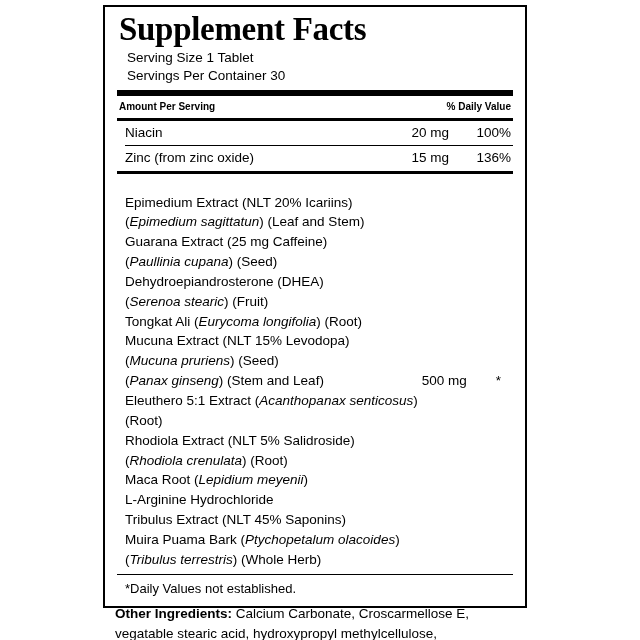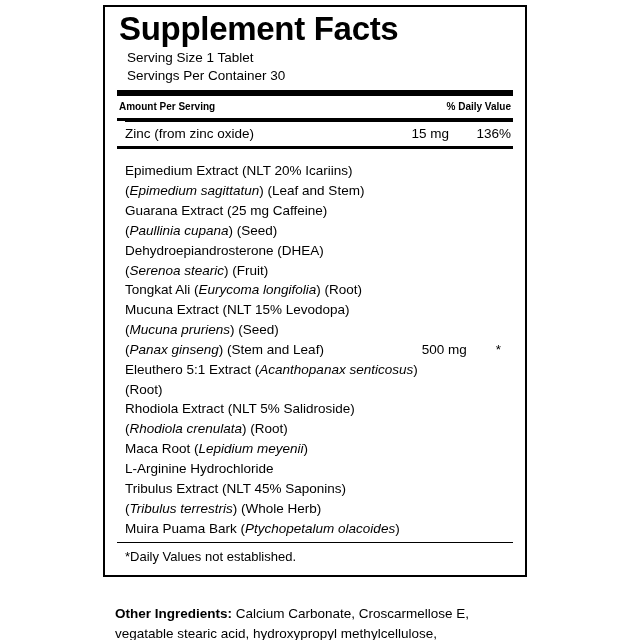--- a/index.html
+++ b/index.html
@@ -29,21 +29,21 @@
     box-sizing: border-box;
     padding: 0 12px 6px 12px;
     background: #fff;
   }
   .sf-title {
     font-size: 33px;
     font-weight: bold;
     letter-spacing: -0.3px;
     line-height: 1.05;
     margin: 5px 0 2px 2px;
-    font-family: Liberation Sans, sans-serif;
+    font-family: Liberation Serif, serif;
   }
   .serving-line {
     font-size: 13.5px;
     line-height: 1.35;
     margin-left: 10px;
   }
   .rule-thick {
     border-top: 6px solid #000;
     margin: 5px 0 0 0;
   }
@@ -90,21 +90,21 @@
   }
   .row.header .dv {
     width: 130px;
     text-align: right;
     padding-right: 2px;
   }
   .blend {
     display: flex;
     font-size: 13.5px;
     line-height: 1.47;
-    padding: 12px 0 4px 0;
+    padding: 19px 0 4px 0;
     position: relative;
   }
   .blend .ing {
     flex: 1 1 auto;
     padding-left: 8px;
   }
   .blend .ing div {
     white-space: nowrap;
   }
   .blend .b-amt {
@@ -159,20 +159,25 @@
 
     <div class="rule-thick"></div>
 
     <div class="row header">
       <div class="name">Amount Per Serving</div>
       <div class="dv">% Daily Value</div>
     </div>
 
     <div class="rule-med"></div>
 
+    <div class="row">
+      <div class="name">Niacin</div>
+      <div class="amt">20 mg</div>
+      <div class="dv">100%</div>
+    </div>
 
     <div class="rule-thin"></div>
 
     <div class="row">
       <div class="name">Zinc (from zinc oxide)</div>
       <div class="amt">15 mg</div>
       <div class="dv">136%</div>
     </div>
 
     <div class="rule-med"></div>
@@ -189,22 +194,22 @@
           <div><span>Mucuna Extract (NLT 15% Levodopa)</span></div>
           <div><span>(</span><span class="italic">Mucuna pruriens</span><span>) (Seed)</span></div>
           <div><span>(</span><span class="italic">Panax ginseng</span><span>) (Stem and Leaf)</span></div>
           <div><span>Eleuthero 5:1 Extract (</span><span class="italic">Acanthopanax senticosus</span><span>)</span></div>
           <div><span>(Root)</span></div>
           <div><span>Rhodiola Extract (NLT 5% Salidroside)</span></div>
           <div><span>(</span><span class="italic">Rhodiola crenulata</span><span>) (Root)</span></div>
           <div><span>Maca Root (</span><span class="italic">Lepidium meyenii</span><span>)</span></div>
           <div><span>L-Arginine Hydrochloride</span></div>
           <div><span>Tribulus Extract (NLT 45% Saponins)</span></div>
+          <div><span>Muira Puama Bark (</span><span class="italic">Ptychopetalum olacoides</span><span>)</span></div>
           <div><span>(</span><span class="italic">Tribulus terrestris</span><span>) (Whole Herb)</span></div>
-          <div><span>Muira Puama Bark (</span><span class="italic">Ptychopetalum olacoides</span><span>)</span></div>
         </div>
       <div class="b-amt">
           <span>500 mg</span>
         </div>
       <div class="b-dv">
           <span>*</span>
         </div>
     </div>
 
     <div class="rule-thin-full"></div>

